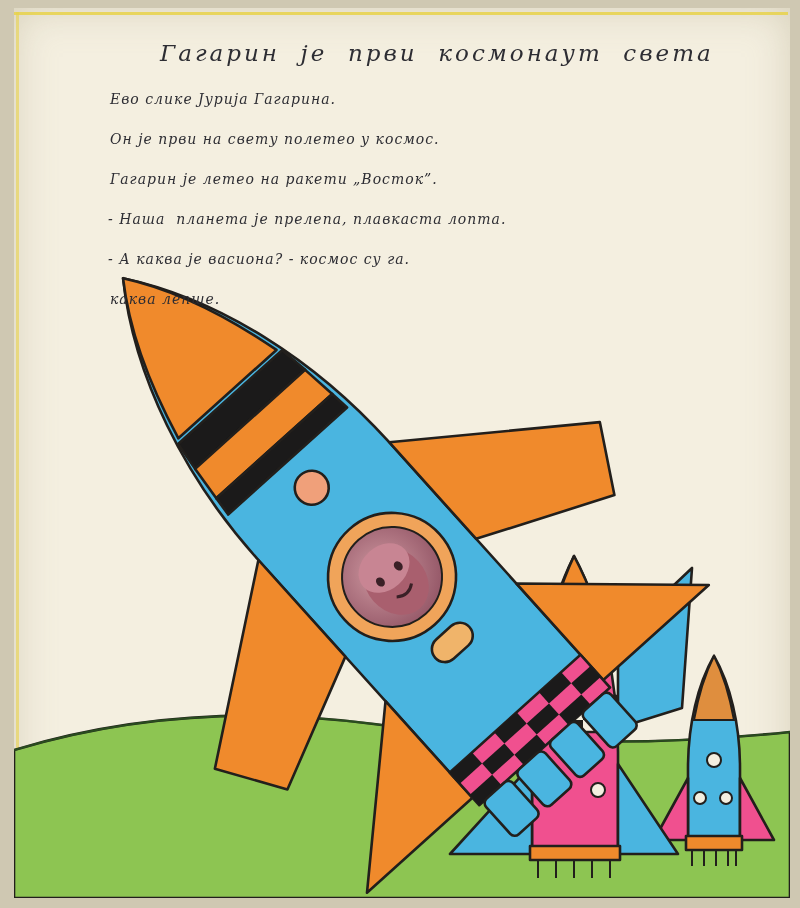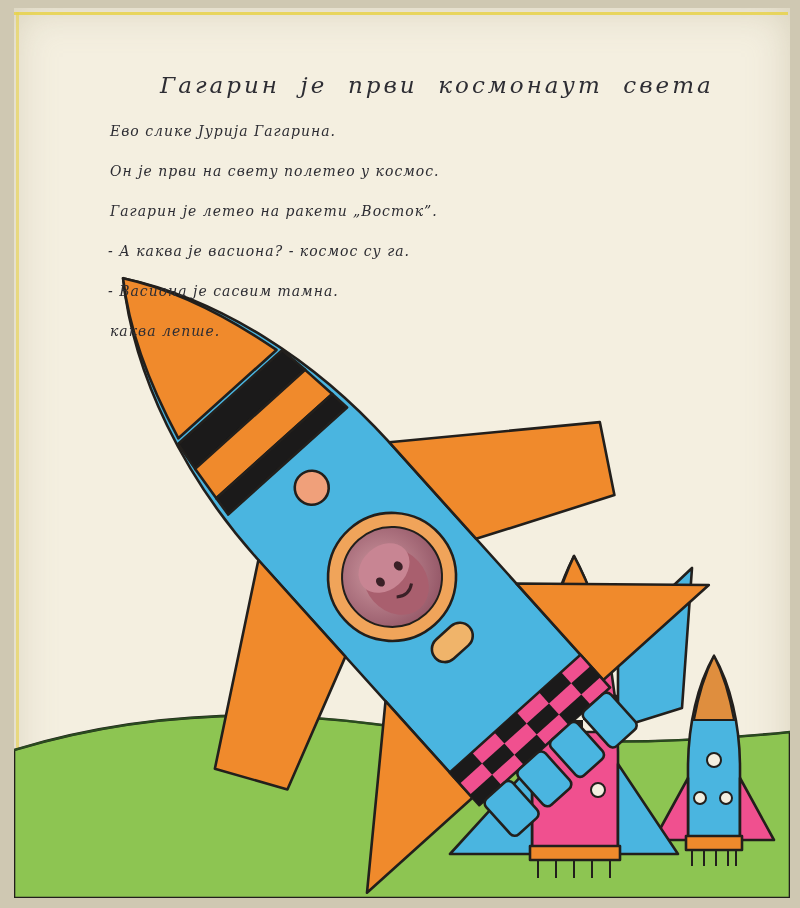--- a/index.html
+++ b/index.html
@@ -45,21 +45,20 @@
     background: #e8d24a;
     opacity: .6;
   }
   
   #text-block {
     position: absolute;
     left: 100px;
     top: 40px;
     width: 640px;
     color: #2d2d33;
-    margin-top: 32px;
   }
   .hand {
     font-family: "DejaVu Serif", serif;
     font-style: italic;
     letter-spacing: 1px;
   }
   #title {
     font-size: 23px;
     letter-spacing: 3px;
     margin-left: 60px;
@@ -217,17 +216,17 @@
         </g>
       </g>
     </svg>
   </div>
 
   <div id="text-block">
     <div id="title" class="hand">Гагарин  је  први  космонаут  света</div>
     <div class="hand line">Ево слике Јурија Гагарина.</div>
     <div class="hand line">Он је први на свету полетео у космос.</div>
     <div class="hand line">Гагарин је летео на ракети „Восток”.</div>
+    <div class="hand line indent">- Наша  планета је прелепа, плавкаста лопта.</div>
     <div class="hand line indent">- А каква је васиона? - космос су га.</div>
-    <div class="hand line indent">- Васиона је сасвим тамна.</div>
     <div class="hand line">каква лепше.</div>
   </div>
 </div>
 
 </body></html>

